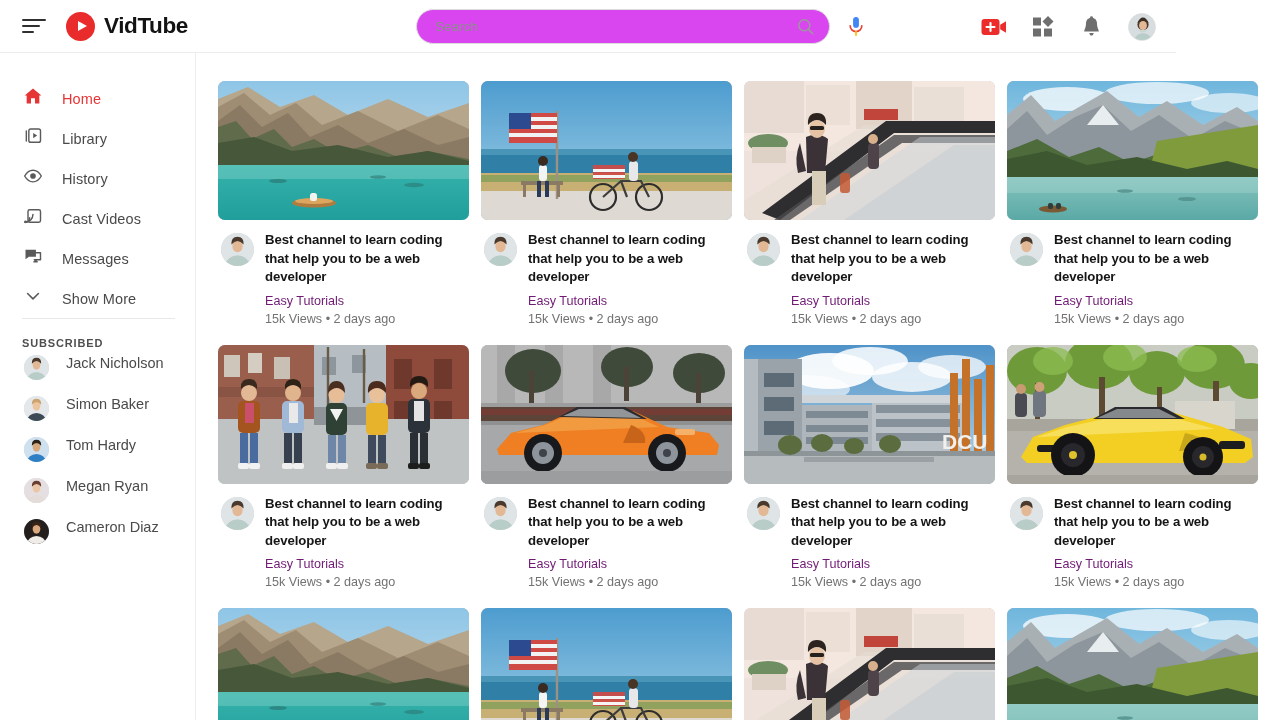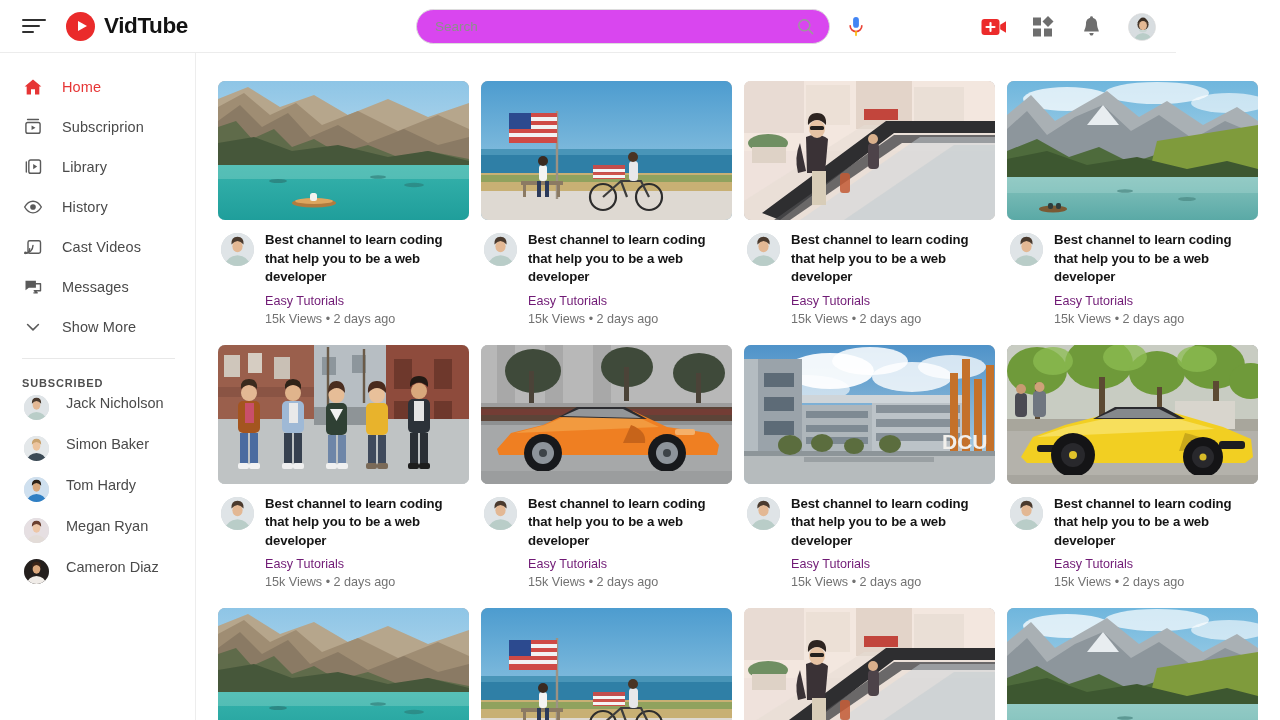--- a/index.html
+++ b/index.html
@@ -82,21 +82,21 @@
   
   .sidebar {
     position: absolute; top: 53px; left: 0;
     width: 196px; height: 667px;
     background: #fff;
     border-right: 1px solid #ededed;
     padding-top: 14px;
     overflow: hidden;
   }
   .nav-item {
-    height: 40px; display: flex; align-items: center;
+    height: 40px; display: flex; align-items: flex-end;
     padding-left: 22px; gap: 18px; cursor: pointer;
   }
   .nav-ico { width: 22px; height: 22px; display: flex; align-items: center; justify-content: center; flex: 0 0 22px; }
   .nav-label { font-size: 14.5px; color: #4a4a4a; letter-spacing: 0.1px; white-space: nowrap; }
   .nav-item.active .nav-label { color: #e63535; }
 
   .divider { height: 1px; background: #e8e8e8; margin: 11px 20px 0 22px; }
   .section-title {
     font-size: 11px; font-weight: 700; letter-spacing: 0.85px;
     color: #4f4f4f; padding: 18px 0 6px 22px;
@@ -217,30 +217,20 @@
 
   <div class="sidebar">
     <div id="nav-list">
         <div class="nav-item active">
           <div class="nav-ico">
             <svg viewBox="0 0 24 24" width="20" height="20">
               <path d="M12 3 L22 11.3 L19.6 11.3 L19.6 21 L14.4 21 L14.4 14.8 L9.6 14.8 L9.6 21 L4.4 21 L4.4 11.3 L2 11.3 Z" fill="#e63535"></path>
             </svg>
           </div>
           <div class="nav-label">Home</div>
-        </div>
-        <div class="nav-item">
-          <div class="nav-ico">
-            <svg viewBox="0 0 24 24" width="20" height="20">
-              <line x1="5.5" y1="3" x2="18.5" y2="3" stroke="#5a5a5a" stroke-width="1.7" stroke-linecap="round"></line>
-              <rect x="3.5" y="6.5" width="17" height="13" rx="2.2" fill="none" stroke="#5a5a5a" stroke-width="1.7"></rect>
-              <path d="M10.3 10.3 L15 13 L10.3 15.7 Z" fill="#5a5a5a"></path>
-            </svg>
-          </div>
-          <div class="nav-label">Subscriprion</div>
         </div>
         <div class="nav-item">
           <div class="nav-ico">
             <svg viewBox="0 0 24 24" width="20" height="20">
               <rect x="7" y="3.5" width="14" height="16" rx="2.2" fill="none" stroke="#5a5a5a" stroke-width="1.7"></rect>
               <path d="M12.2 8.4 L17 11.5 L12.2 14.6 Z" fill="#5a5a5a"></path>
               <line x1="4" y1="6" x2="4" y2="18" stroke="#5a5a5a" stroke-width="1.7" stroke-linecap="round"></line>
             </svg>
           </div>
           <div class="nav-label">Library</div>

